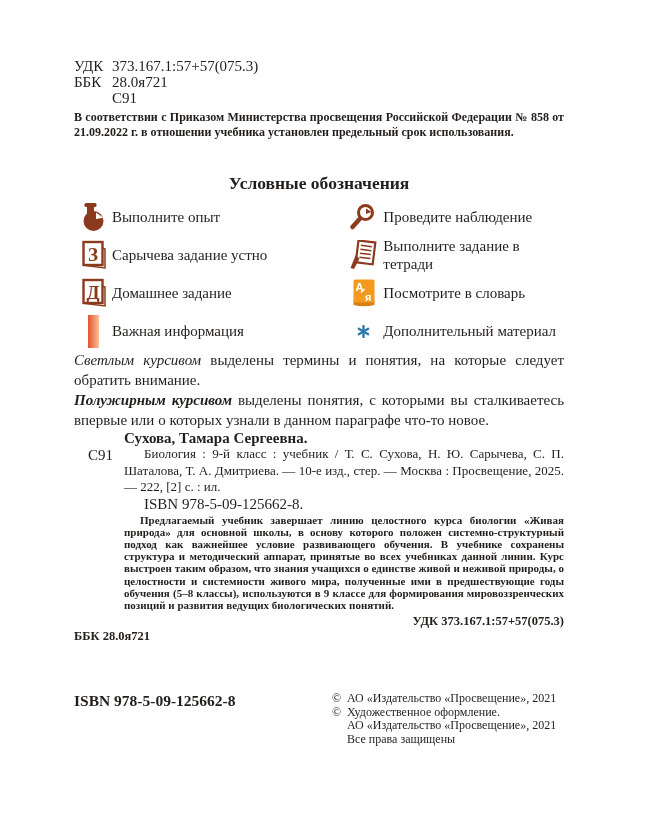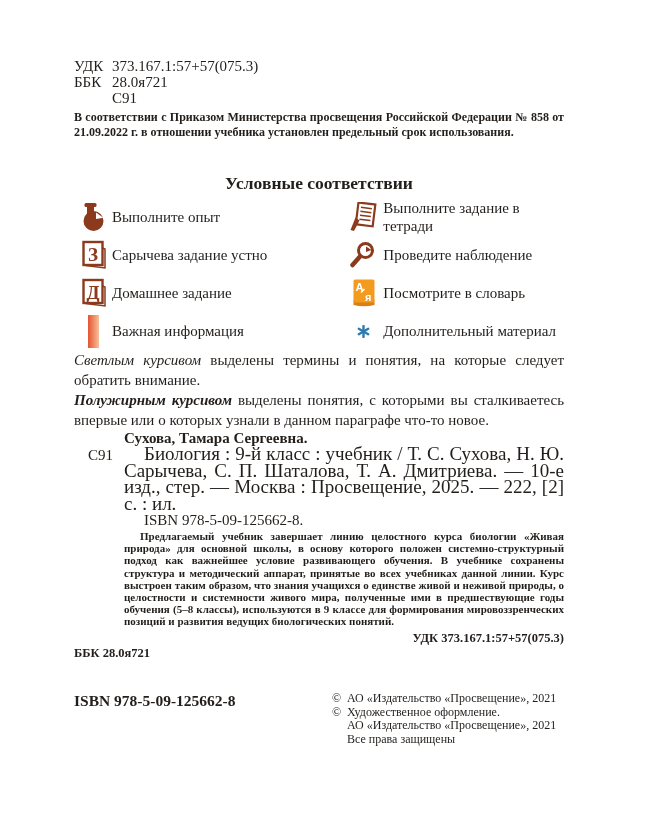--- a/index.html
+++ b/index.html
@@ -62,21 +62,21 @@
   
   .note-par{margin:0;font-size:15px;line-height:20px;text-align:justify;}
   .notes-block{margin-top:0;}
   .lead-light{font-style:italic;font-weight:normal;}
   .lead-bold{font-style:italic;font-weight:bold;}
 
   
   .catalog{position:relative;margin-top:0;}
   .cat-heading{margin:0 0 0 50px;font-size:15px;line-height:16px;font-weight:bold;}
   .cat-code{position:absolute;left:14px;top:17px;font-size:15px;}
-  .cat-desc{margin:0 0 0 50px;font-size:19px;line-height:16.5px;text-align:justify;text-indent:20px;}
+  .cat-desc{margin:0 0 0 50px;font-size:13px;line-height:16.5px;text-align:justify;text-indent:20px;}
   .cat-isbn{margin:0 0 0 70px;font-size:15px;line-height:16px;}
   .cat-annotation{
     margin:2px 0 0 50px;font-size:11px;line-height:12.2px;
     font-weight:bold;text-align:justify;text-indent:16px;
   }
   .cat-udk{margin:3px 0 0 0;font-size:12.5px;line-height:15px;font-weight:bold;text-align:right;}
   .cat-bbk{margin:0;font-size:12.5px;line-height:15px;font-weight:bold;text-align:left;}
 
   
   .footer{position:absolute;left:74px;top:692px;width:490px;display:flex;justify-content:space-between;}
@@ -102,21 +102,21 @@
         <span>28.0я721</span>
       </div>
       <div class="code-line code-c91">
         <span>С91</span>
       </div>
     </div>
 
 
     <p class="order-note">В соответствии с Приказом Министерства просвещения Российской Федерации № 858 от 21.09.2022 г. в отношении учебника установлен предельный срок использования.</p>
 
-    <h2 class="legend-title">Условные соответствии</h2>
+    <h2 class="legend-title">Условные обозначения</h2>
 
     <div class="legend">
       <div class="legend-col legend-col-left">
 
         <div class="legend-row">
           <span class="icon-cell">
             <svg width="28" height="30" viewBox="0 0 28 30">
               <rect x="5.5" y="1" width="12" height="4" rx="1.5" class="f-brown"></rect>
               <rect x="8" y="3" width="7" height="11" class="f-brown"></rect>
               <circle cx="14.5" cy="19" r="10" class="f-brown"></circle>
@@ -150,50 +150,50 @@
 
         <div class="legend-row">
           <span class="icon-cell">
             <span class="important-bar"></span>
           </span>
           <span class="legend-label">Важная информация</span>
         </div>
 
       </div>
       <div class="legend-col legend-col-right">
+
+        <div class="legend-row">
+          <span class="icon-cell">
+            <svg width="30" height="30" viewBox="0 0 30 30">
+              <circle cx="17.5" cy="10.5" r="7" class="s-brown" stroke-width="3"></circle>
+              <line x1="12" y1="16.5" x2="4.5" y2="25" class="s-brown" stroke-width="4.5" stroke-linecap="round"></line>
+              <polygon points="18,6.5 23.5,10 18,12" class="f-brown"></polygon>
+            </svg>
+          </span>
+          <span class="legend-label">Проведите наблюдение</span>
+        </div>
 
         <div class="legend-row">
           <span class="icon-cell">
             <svg width="30" height="30" viewBox="0 0 30 30">
               <g transform="rotate(7 18 13)">
                 <rect x="9" y="1.5" width="17" height="22" fill="#ffffff" class="s-brown" stroke-width="2.2"></rect>
                 <line x1="12" y1="6" x2="23" y2="6" class="s-brown" stroke-width="1.5"></line>
                 <line x1="12" y1="10" x2="23" y2="10" class="s-brown" stroke-width="1.5"></line>
                 <line x1="12" y1="14" x2="23" y2="14" class="s-brown" stroke-width="1.5"></line>
                 <line x1="12" y1="18" x2="23" y2="18" class="s-brown" stroke-width="1.5"></line>
               </g>
               <polygon points="2.5,28 7.5,15.5 11.5,18.5 6,29" class="f-brown"></polygon>
             </svg>
           </span>
           <span class="legend-label">Выполните задание в тетради</span>
         </div>
 
         <div class="legend-row">
           <span class="icon-cell">
-            <svg width="30" height="30" viewBox="0 0 30 30">
-              <circle cx="17.5" cy="10.5" r="7" class="s-brown" stroke-width="3"></circle>
-              <line x1="12" y1="16.5" x2="4.5" y2="25" class="s-brown" stroke-width="4.5" stroke-linecap="round"></line>
-              <polygon points="18,6.5 23.5,10 18,12" class="f-brown"></polygon>
-            </svg>
-          </span>
-          <span class="legend-label">Проведите наблюдение</span>
-        </div>
-
-        <div class="legend-row">
-          <span class="icon-cell">
             <svg width="28" height="30" viewBox="0 0 28 30">
               <path d="M4.5 22 h21 v5 q-10.5 2.5 -21 0 z" class="f-orange-dark"></path>
               <rect x="4.5" y="1.5" width="21" height="23" rx="1.5" class="f-orange"></rect>
               <text x="6.5" y="12.5" class="dict-glyph">А</text>
               <line x1="12" y1="14.5" x2="15.5" y2="11" stroke="#ffffff" stroke-width="1.6"></line>
               <text x="16" y="22.5" class="dict-glyph">я</text>
             </svg>
           </span>
           <span class="legend-label">Посмотрите в словарь</span>
         </div>

